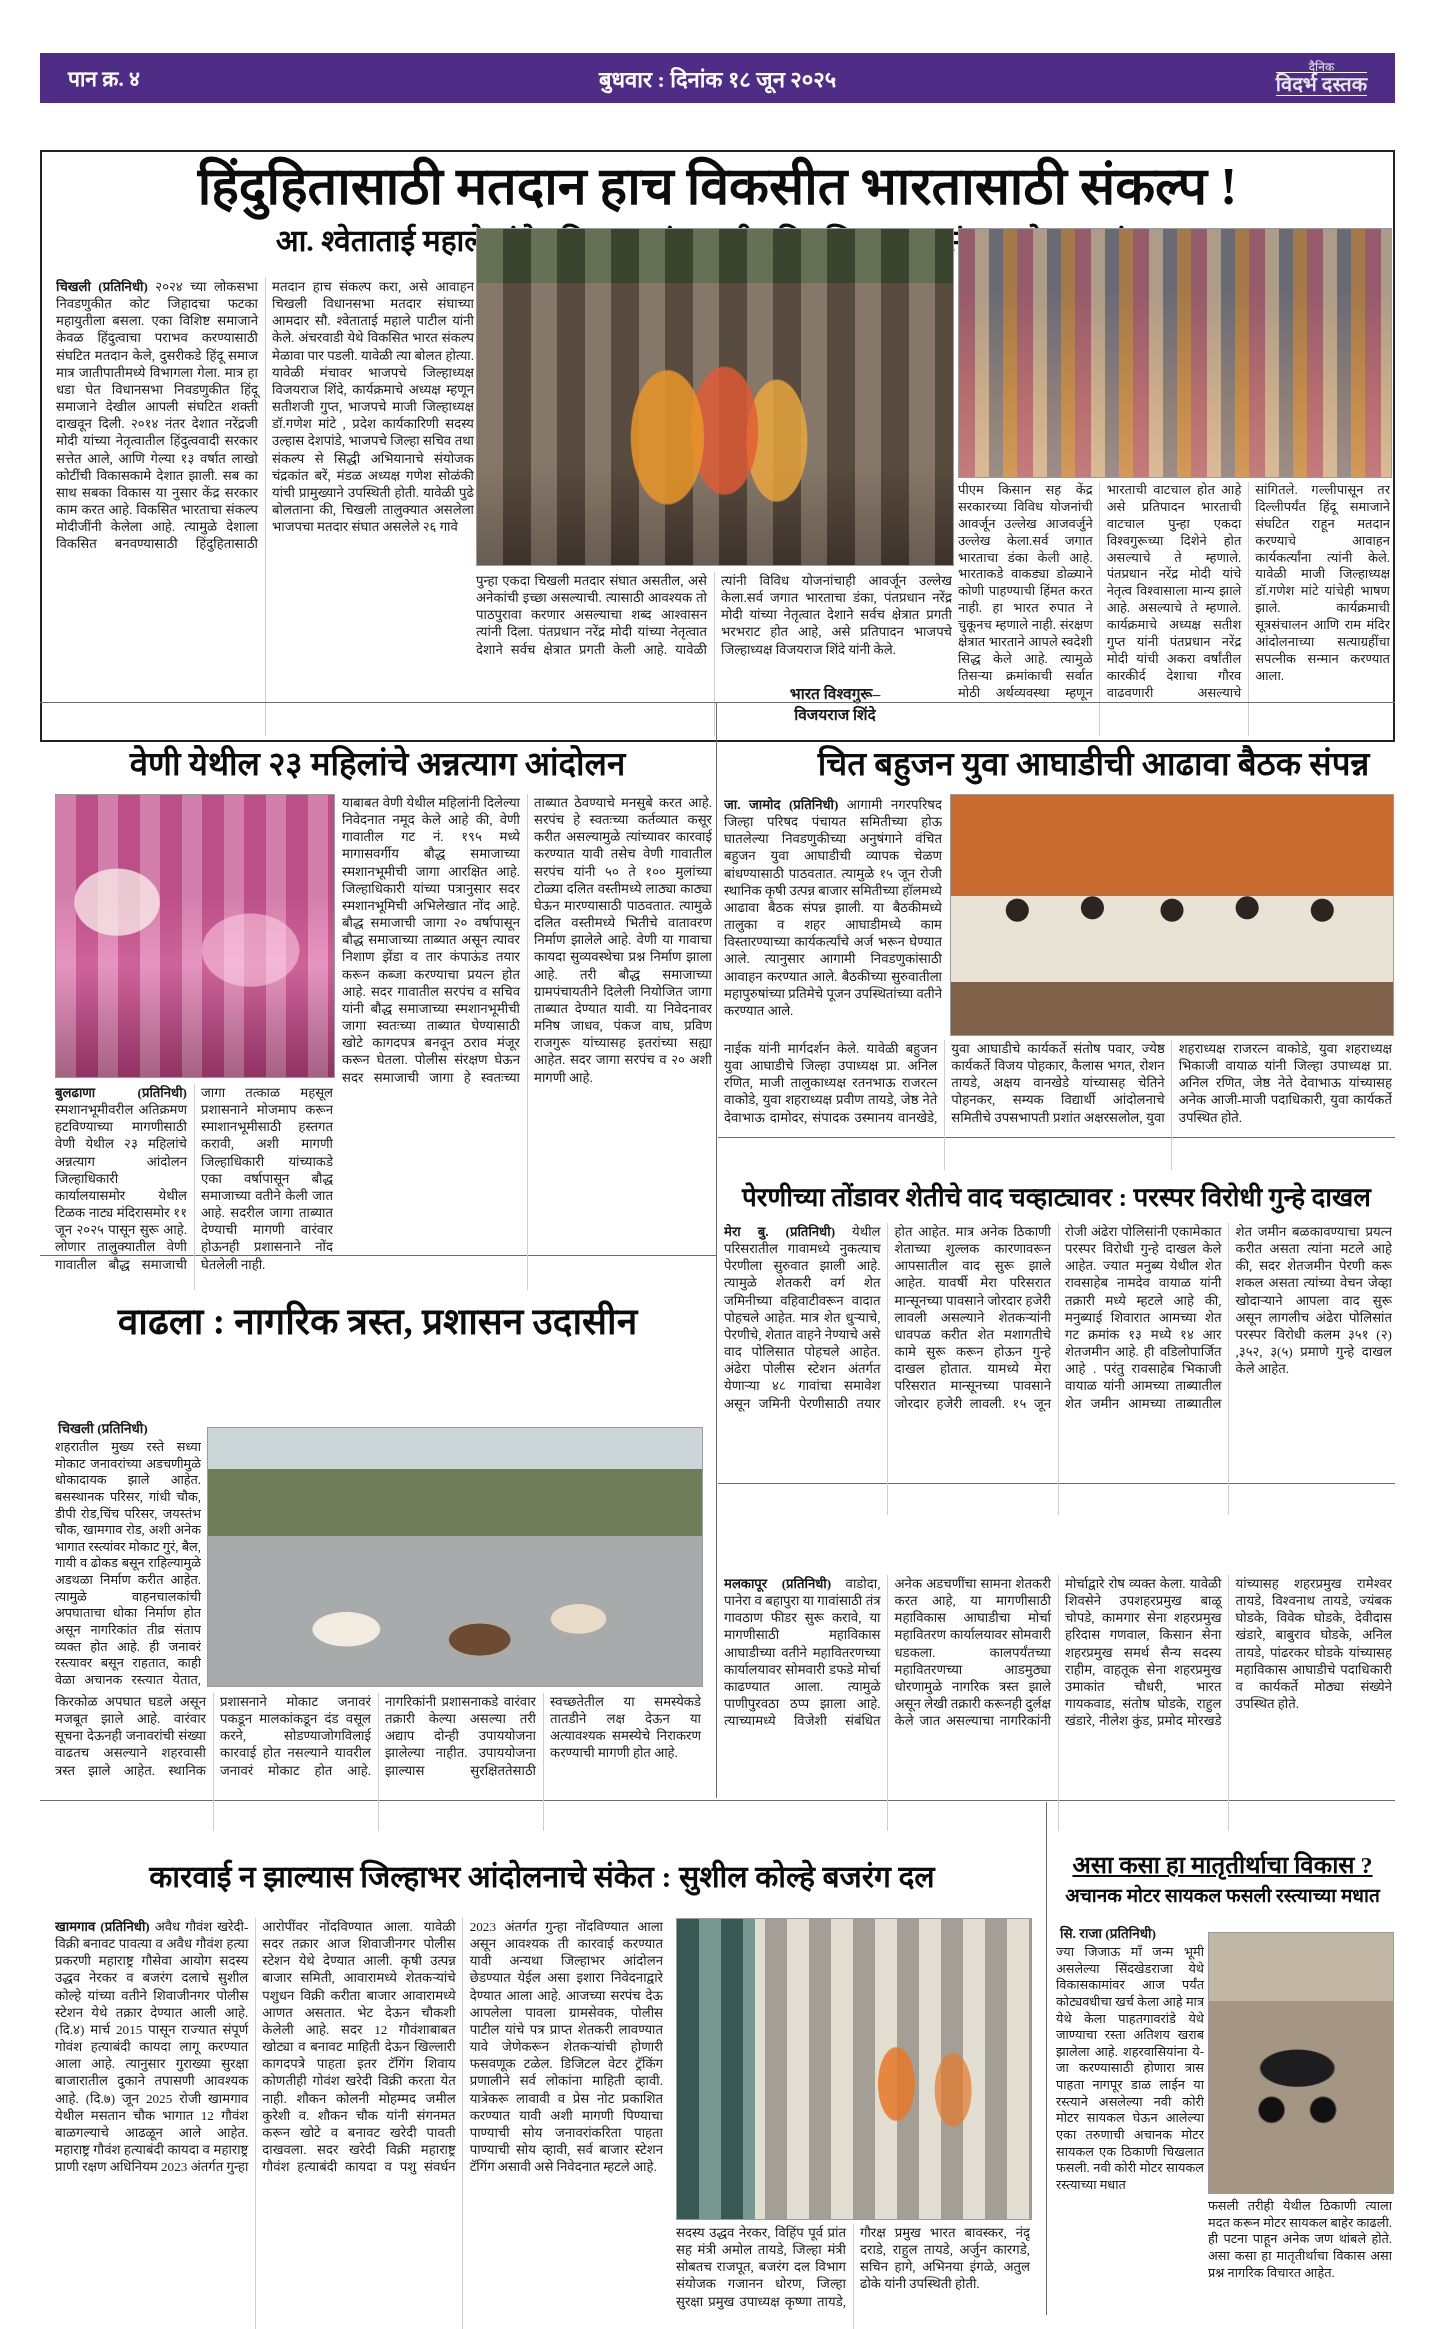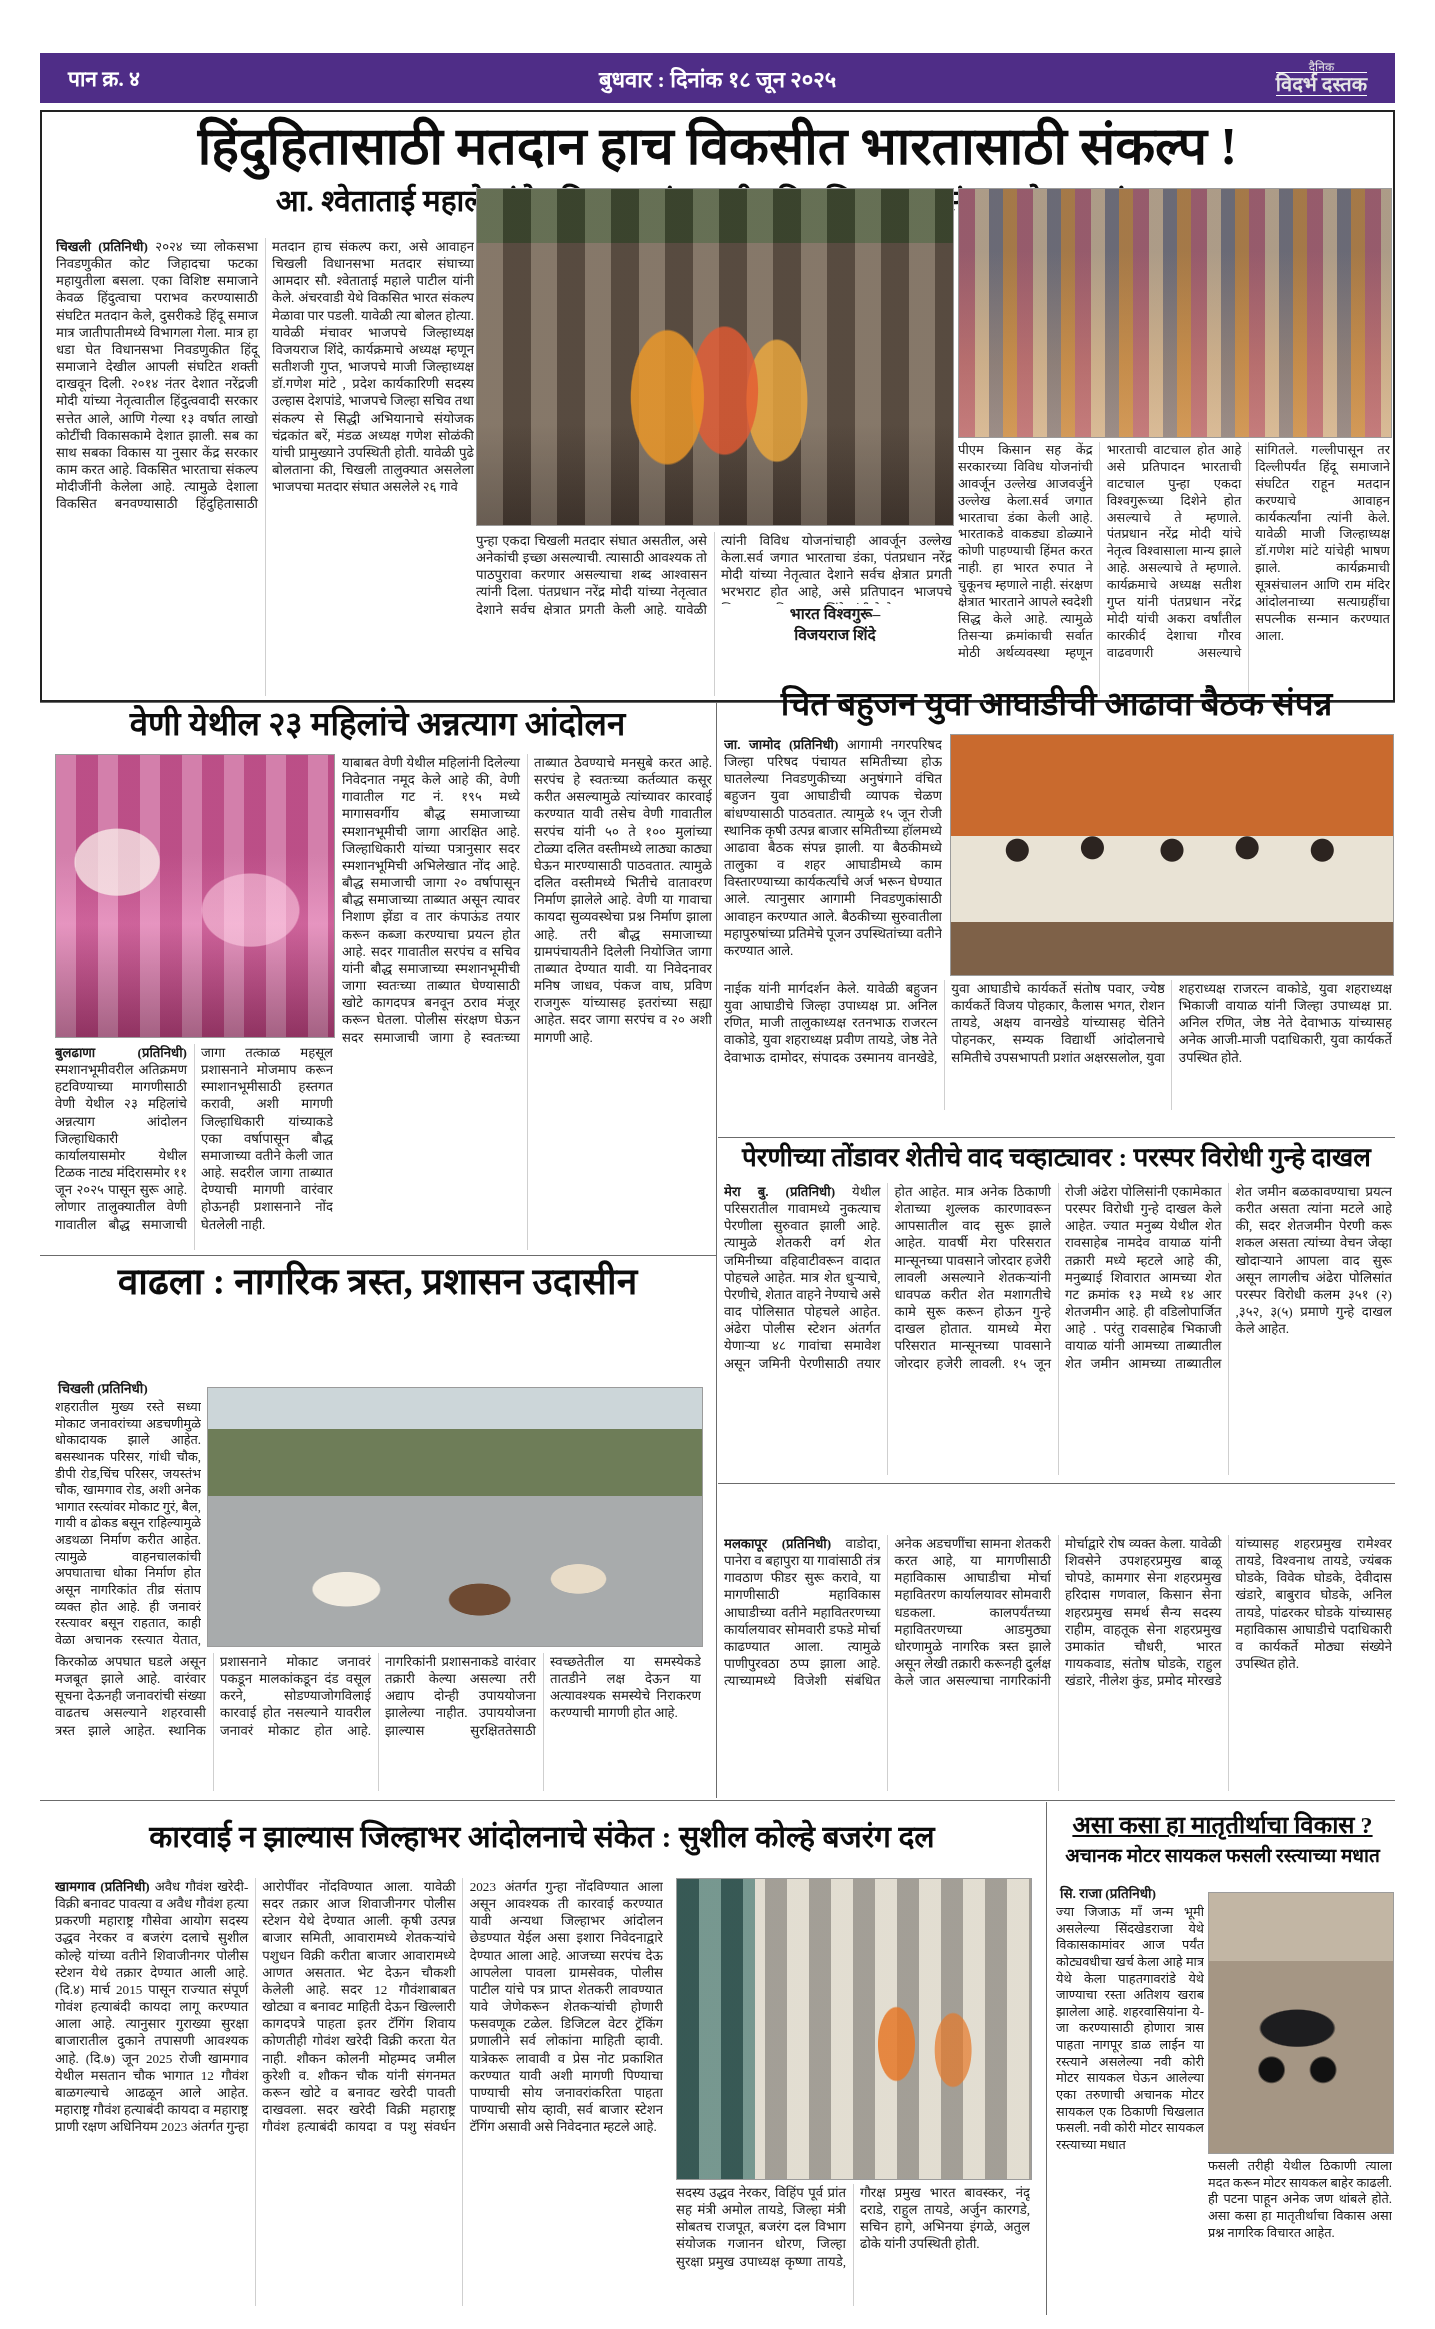--- a/index.html
+++ b/index.html
@@ -10,21 +10,21 @@
   }
   
   .hdrbar{position:absolute;left:40px;top:53px;width:1355px;height:50px;
     display:flex;align-items:center;justify-content:space-between;padding:14px 28px;box-sizing:border-box;}
   .hdr-left{color:#fff;font-weight:bold;font-size:21px;}
   .hdr-center{color:#fff;font-weight:bold;font-size:22px;position:absolute;left:50%;transform:translateX(-50%);}
   .hdr-right{color:#e5e5e5;text-align:center;line-height:1.05;}
   .hdr-right .small{font-size:12px;display:block;}
   .hdr-right .big{font-size:20px;font-weight:bold;border-top:1px solid #fff;border-bottom:1px solid #fff;}
   
-  .abs{position:absolute;}
+  .abs{position:absolute;margin-top:40px;}
   .headline{font-weight:bold;color:#0c0c0c;text-align:center;line-height:1.12;letter-spacing:0;}
   .tcols{font-size:13.2px;line-height:1.3;text-align:justify;overflow:hidden;column-gap:14px;column-rule:1px solid #cfcfcf;}
   .tblock{font-size:13.2px;line-height:1.3;text-align:justify;overflow:hidden;}
   .byl{font-weight:bold;}
   .ph{position:absolute;overflow:hidden;border:1px solid #9b9b9b;}
   .vline{position:absolute;width:1px;background:#6b6b6b;}
   .hline{position:absolute;height:1px;background:#6b6b6b;}
   .box-border{border:2px solid #222;}
   
   #ph-stage{background:
@@ -120,21 +120,21 @@
     <div id="ph-women" class="ph" style="left:15px;top:50px;width:278px;height:282px;"></div>
     <div class="tblock" style="position:absolute;left:15px;top:340px;width:278px;height:206px;column-count:2;column-gap:14px;column-rule:1px solid #cfcfcf;">
       <span class="byl">बुलढाणा (प्रतिनिधी) </span>
       <span>स्मशानभूमीवरील अतिक्रमण हटविण्याच्या मागणीसाठी वेणी येथील २३ महिलांचे अन्नत्याग आंदोलन जिल्हाधिकारी कार्यालयासमोर येथील टिळक नाट्य मंदिरासमोर ११ जून २०२५ पासून सुरू आहे. लोणार तालुक्यातील वेणी गावातील बौद्ध समाजाची जागा तत्काळ महसूल प्रशासनाने मोजमाप करून स्माशानभूमीसाठी हस्तगत करावी, अशी मागणी जिल्हाधिकारी यांच्याकडे एका वर्षापासून बौद्ध समाजाच्या वतीने केली जात आहे. सदरील जागा ताब्यात देण्याची मागणी वारंवार होऊनही प्रशासनाने नोंद घेतलेली नाही.</span>
     </div>
     <div class="tcols" style="position:absolute;left:302px;top:50px;width:370px;height:496px;column-count:2;">
       <span>याबाबत वेणी येथील महिलांनी दिलेल्या निवेदनात नमूद केले आहे की, वेणी गावातील गट नं. १९५ मध्ये मागासवर्गीय बौद्ध समाजाच्या स्मशानभूमीची जागा आरक्षित आहे. जिल्हाधिकारी यांच्या पत्रानुसार सदर स्मशानभूमिची अभिलेखात नोंद आहे. बौद्ध समाजाची जागा २० वर्षापासून बौद्ध समाजाच्या ताब्यात असून त्यावर निशाण झेंडा व तार कंपाऊंड तयार करून कब्जा करण्याचा प्रयत्न होत आहे. सदर गावातील सरपंच व सचिव यांनी बौद्ध समाजाच्या स्मशानभूमीची जागा स्वतःच्या ताब्यात घेण्यासाठी खोटे कागदपत्र बनवून ठराव मंजूर करून घेतला. पोलीस संरक्षण घेऊन सदर समाजाची जागा हे स्वतःच्या ताब्यात ठेवण्याचे मनसुबे करत आहे. सरपंच हे स्वतःच्या कर्तव्यात कसूर करीत असल्यामुळे त्यांच्यावर कारवाई करण्यात यावी तसेच वेणी गावातील सरपंच यांनी ५० ते १०० मुलांच्या टोळ्या दलित वस्तीमध्ये लाठ्या काठ्या घेऊन मारण्यासाठी पाठवतात. त्यामुळे दलित वस्तीमध्ये भितीचे वातावरण निर्माण झालेले आहे. वेणी या गावाचा कायदा सुव्यवस्थेचा प्रश्न निर्माण झाला आहे. तरी बौद्ध समाजाच्या ग्रामपंचायतीने दिलेली नियोजित जागा ताब्यात देण्यात यावी. या निवेदनावर मनिष जाधव, पंकज वाघ, प्रविण राजगुरू यांच्यासह इतरांच्या सह्या आहेत. सदर जागा सरपंच व २० अशी मागणी आहे.</span>
     </div>
   </div>
 
-  <div class="abs" style="left:718px;top:684px;width:677px;height:431px;">
+  <div class="abs" style="left:718px;top:704px;width:677px;height:431px;padding-left:37px;">
     <div class="headline" style="font-size:33px;margin-top:2px;">चित बहुजन युवा आघाडीची आढावा बैठक संपन्न</div>
     <div class="tblock" style="position:absolute;left:6px;top:52px;width:218px;height:238px;">
       <span class="byl">जा. जामोद (प्रतिनिधी) </span>
       <span>आगामी नगरपरिषद जिल्हा परिषद पंचायत समितीच्या होऊ घातलेल्या निवडणुकीच्या अनुषंगाने वंचित बहुजन युवा आघाडीची व्यापक चेळण बांधण्यासाठी पाठवतात. त्यामुळे १५ जून रोजी स्थानिक कृषी उत्पन्न बाजार समितीच्या हॉलमध्ये आढावा बैठक संपन्न झाली. या बैठकीमध्ये तालुका व शहर आघाडीमध्ये काम विस्तारण्याच्या कार्यकर्त्यांचे अर्ज भरून घेण्यात आले. त्यानुसार आगामी निवडणुकांसाठी आवाहन करण्यात आले. बैठकीच्या सुरुवातीला महापुरुषांच्या प्रतिमेचे पूजन उपस्थितांच्या वतीने करण्यात आले.</span>
     </div>
     <div id="ph-youth" class="ph" style="left:232px;top:50px;width:442px;height:240px;"></div>
     <div class="tcols" style="position:absolute;left:6px;top:296px;width:668px;height:130px;column-count:3;">
       <span>नाईक यांनी मार्गदर्शन केले. यावेळी बहुजन युवा आघाडीचे जिल्हा उपाध्यक्ष प्रा. अनिल रणित, माजी तालुकाध्यक्ष रतनभाऊ राजरत्न वाकोडे, युवा शहराध्यक्ष प्रवीण तायडे, जेष्ठ नेते देवाभाऊ दामोदर, संपादक उस्मानय वानखेडे, युवा आघाडीचे कार्यकर्ते संतोष पवार, ज्येष्ठ कार्यकर्ते विजय पोहकार, कैलास भगत, रोशन तायडे, अक्षय वानखेडे यांच्यासह चेतिने पोहनकर, सम्यक विद्यार्थी आंदोलनाचे समितीचे उपसभापती प्रशांत अक्षरसलोल, युवा शहराध्यक्ष राजरत्न वाकोडे, युवा शहराध्यक्ष भिकाजी वायाळ यांनी जिल्हा उपाध्यक्ष प्रा. अनिल रणित, जेष्ठ नेते देवाभाऊ यांच्यासह अनेक आजी-माजी पदाधिकारी, युवा कार्यकर्ते उपस्थित होते.</span>
     </div>
   </div>

